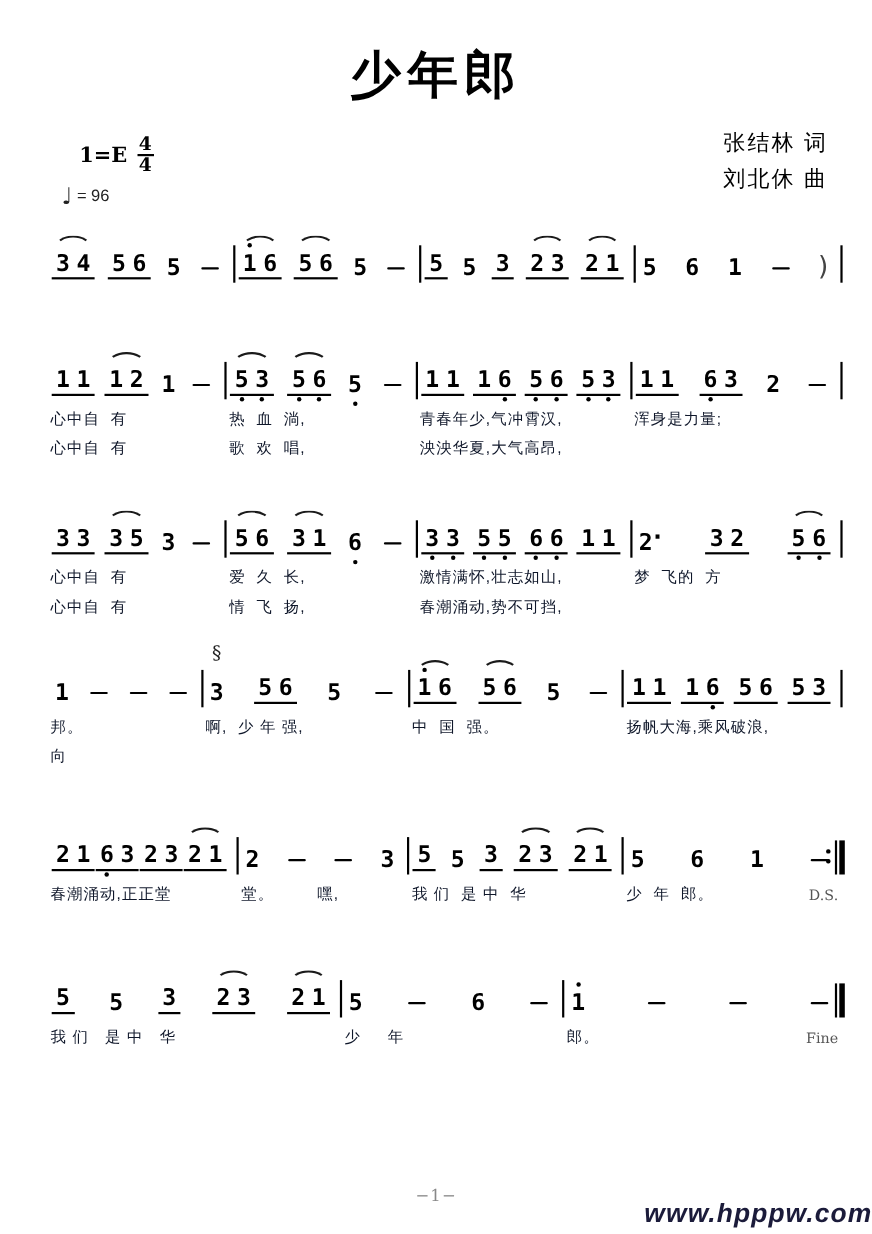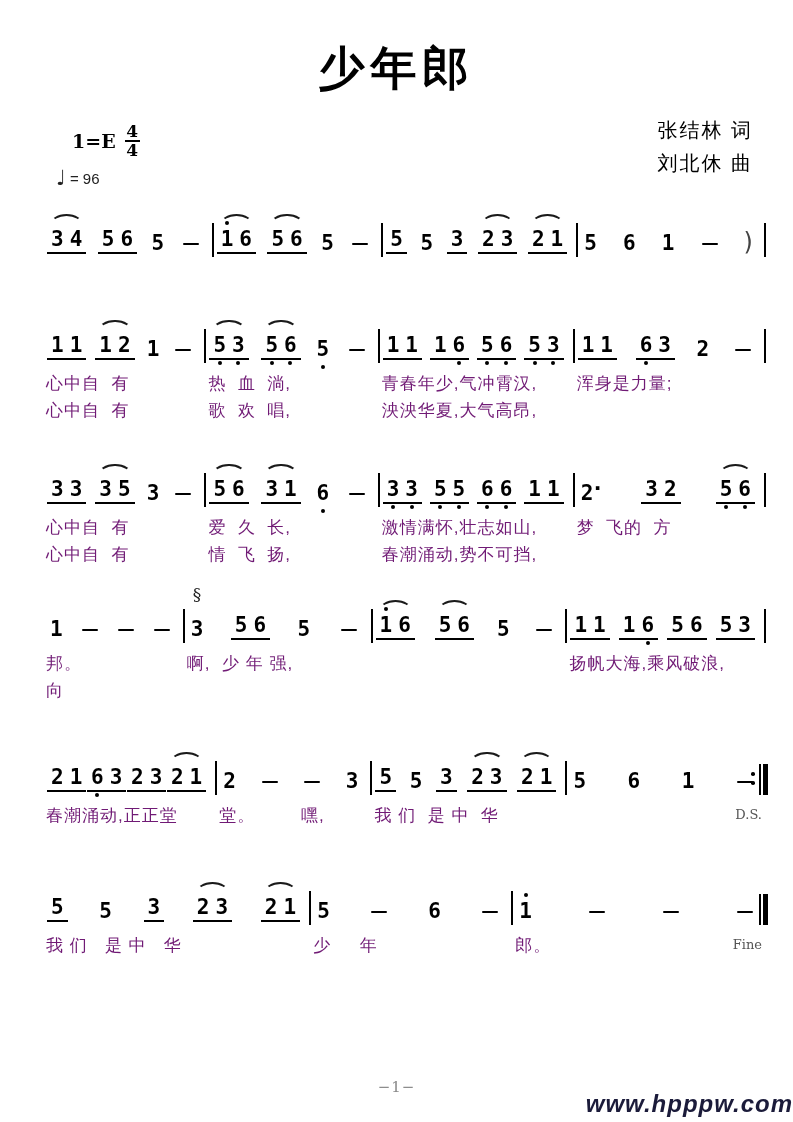--- a/index.html
+++ b/index.html
@@ -30,21 +30,21 @@
         border-top-color:#1a1a1a;border-radius:50% 50% 0 0/100% 100% 0 0}
   .dot{position:absolute;left:50%;transform:translateX(-50%);width:4px;height:4px;background:#000;border-radius:50%}
   .da{top:-7px}
   .db{bottom:-9px}
   .dash{display:inline-block;width:16px;height:2.5px;background:#000;margin:0 4px 9px;border-radius:1px}
   .paren{font-family:"DejaVu Sans",sans-serif;font-weight:normal;font-size:24px;line-height:24px;color:#444;margin:0 2px}
   .aug{position:absolute;right:-11px;bottom:4px;font-size:22px}
   .note.has-aug{margin-right:13px}
   .segno{position:absolute;top:-35px;left:2px;font-size:17px;font-weight:normal;color:#222;
          font-family:"DejaVu Serif",serif}
-  .lyr{font-size:17px;letter-spacing:1px;padding:0 2px 0 2px;min-height:27px;white-space:pre;color:#701a75}
+  .lyr{font-size:14px;letter-spacing:1px;padding:0 2px 0 2px;min-height:27px;white-space:pre;color:#0f172a}
   .notes-sub + .lyr{margin-top:9px}
   .endbar{position:absolute;right:-2px;top:2px;display:flex;align-items:center;height:32px}
   .rdots{width:3.5px;height:3.5px;background:#000;border-radius:50%;box-shadow:0 9px 0 #000;
          margin-right:4px;transform:translateY(-5px)}
   .thinbar{width:2px;height:31px;background:#000;margin-right:2.5px}
   .thickbar{width:5px;height:31px;background:#000}
   .endlabel{position:absolute;right:4px;top:46px;font-size:13px;color:#555;font-family:"DejaVu Serif",serif}
   
   .pagenum{position:absolute;top:1078px;left:0;width:100%;text-align:center;
            font-size:15px;color:#888;font-family:"DejaVu Serif",serif;letter-spacing:1px}
@@ -379,20 +379,21 @@
             <span class="note">5</span>
             <span class="note">6</span>
           </span>
           <span class="group">
             <span class="note">5</span>
           </span>
           <span class="group">
             <span class="dash"></span>
           </span>
         </div>
+        <div class="lyr">中  国  强。</div>
         <div class="lyr"></div>
       </div>
       <div class="mcol" style="width: 27.5%;">
         <div class="notes-sub">
           <span class="group beam">
             <span class="note">1</span>
             <span class="note">1</span>
           </span>
           <span class="group beam">
             <span class="note">1</span>
@@ -483,20 +484,21 @@
           <span class="group">
             <span class="note">6</span>
           </span>
           <span class="group">
             <span class="note">1</span>
           </span>
           <span class="group">
             <span class="dash"></span>
           </span>
         </div>
+        <div class="lyr">少  年  郎。</div>
       </div>
       <div class="endbar">
         <span class="rdots"></span>
         <span class="thinbar"></span>
         <span class="thickbar"></span>
       </div>
       <div class="endlabel">D.S.</div>
     </div>
     <div class="system" style="top: 891px;">
       <div class="mcol" style="width: 37%;">

